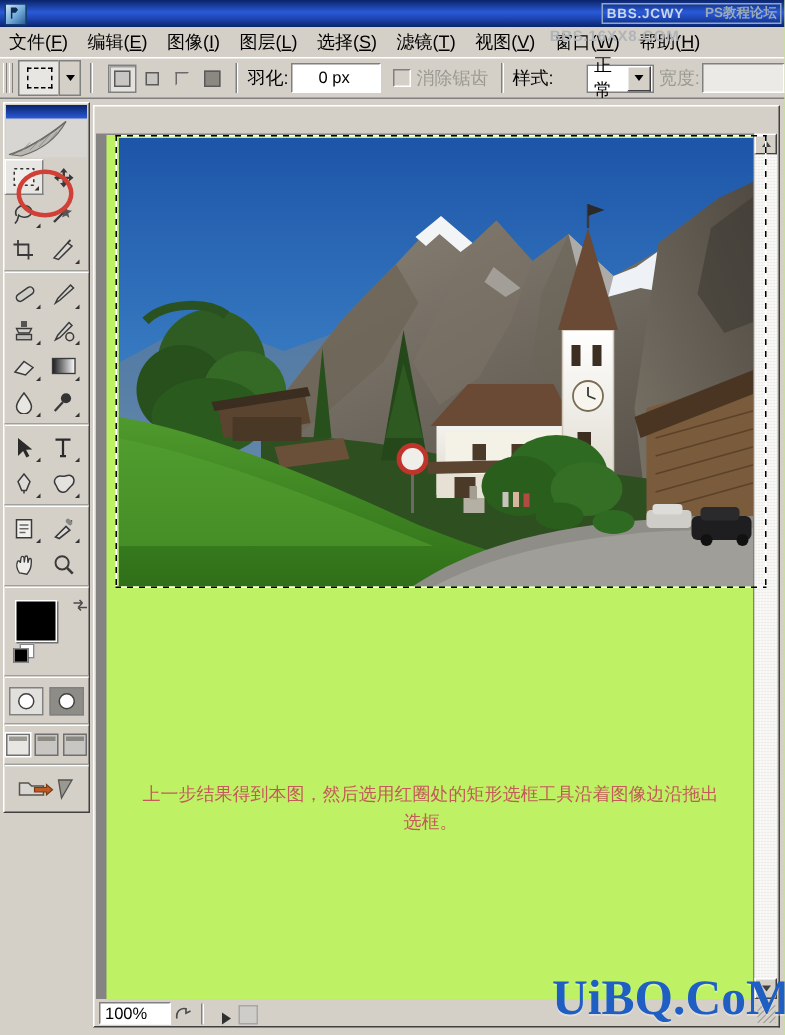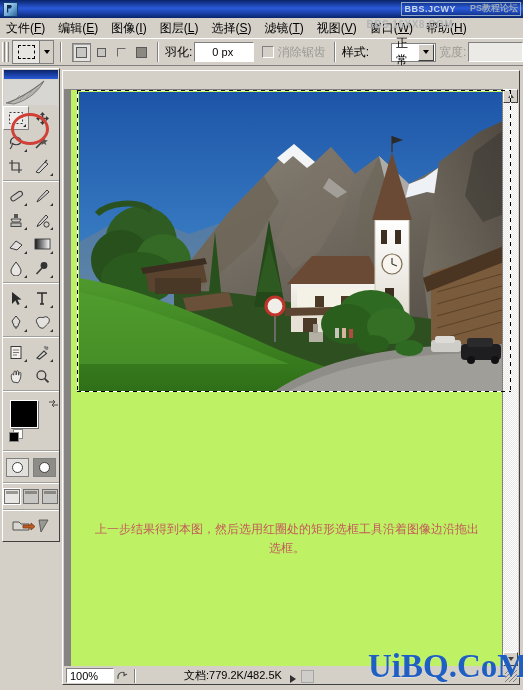--- a/index.html
+++ b/index.html
@@ -680,21 +680,20 @@
     </div>
 
     <div class="statusbar">
       <div class="zoombox">100%</div>
       <div class="status-grip">
         <svg width="12" height="11" viewBox="0 0 12 11">
             <path d="M2 9 C1 5 4 1.5 8 2.5 L8 5.5 L11 4" fill="none" stroke="#4a4a4a" stroke-width="1.1"></path>
           </svg>
       </div>
       <div class="status-sep"></div>
-      <div class="docinfo" style="margin-left:44px">文档:779.2K/482.5K</div>
       <div class="st-arrow"></div>
       <div class="st-box"></div>
       <div class="resize-grip"></div>
     </div>
   </div>
 
   <div class="uibq">UiBQ.CoM</div>
 
 </div>
 

